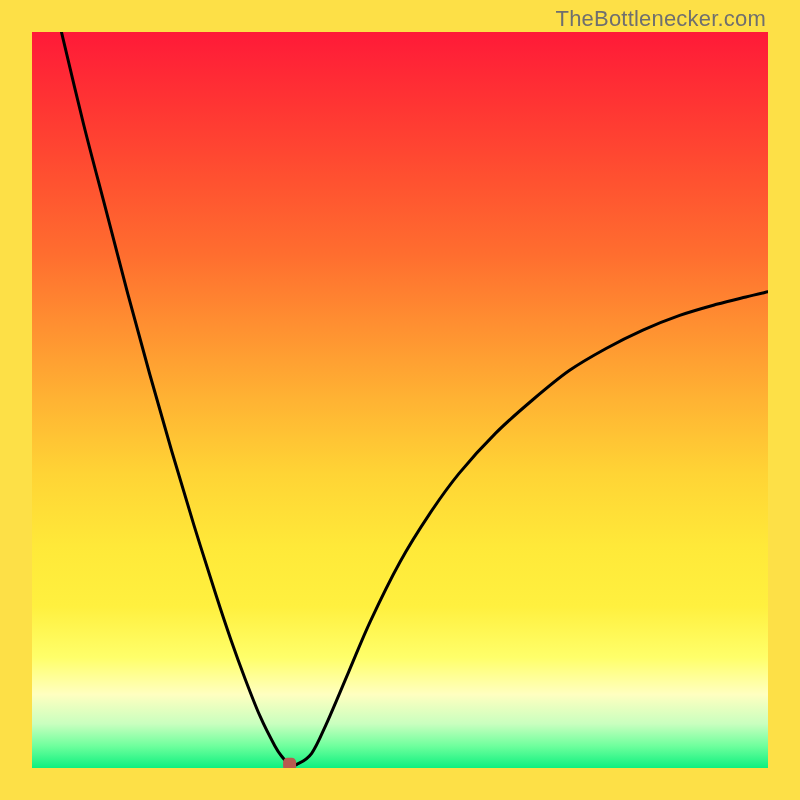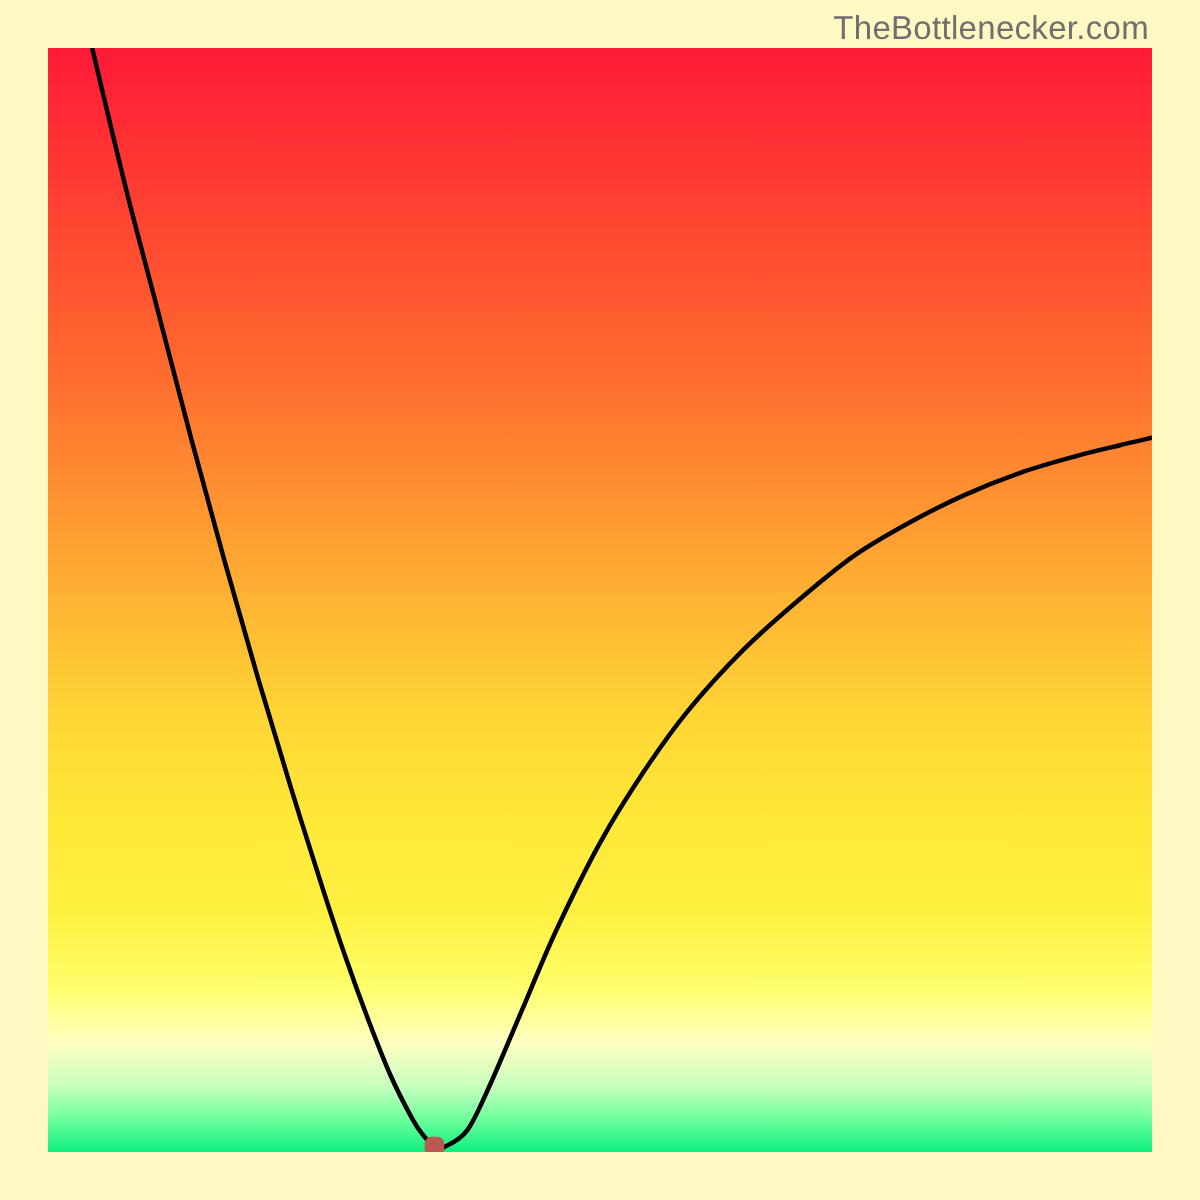--- a/index.html
+++ b/index.html
@@ -8,21 +8,21 @@
     width: 800px;
     height: 800px;
     background: #000000;
     overflow: hidden;
     font-family: Arial, Helvetica, sans-serif;
   }
   .stage {
     position: relative;
     width: 800px;
     height: 800px;
-    background: #fef9c3;
+    background: #fde047;
   }
   .plot-area {
     position: absolute;
     left: 32px;
     top: 32px;
     width: 736px; 
     height: 736px;
     overflow: hidden;
   }
   .gradient-bg {

